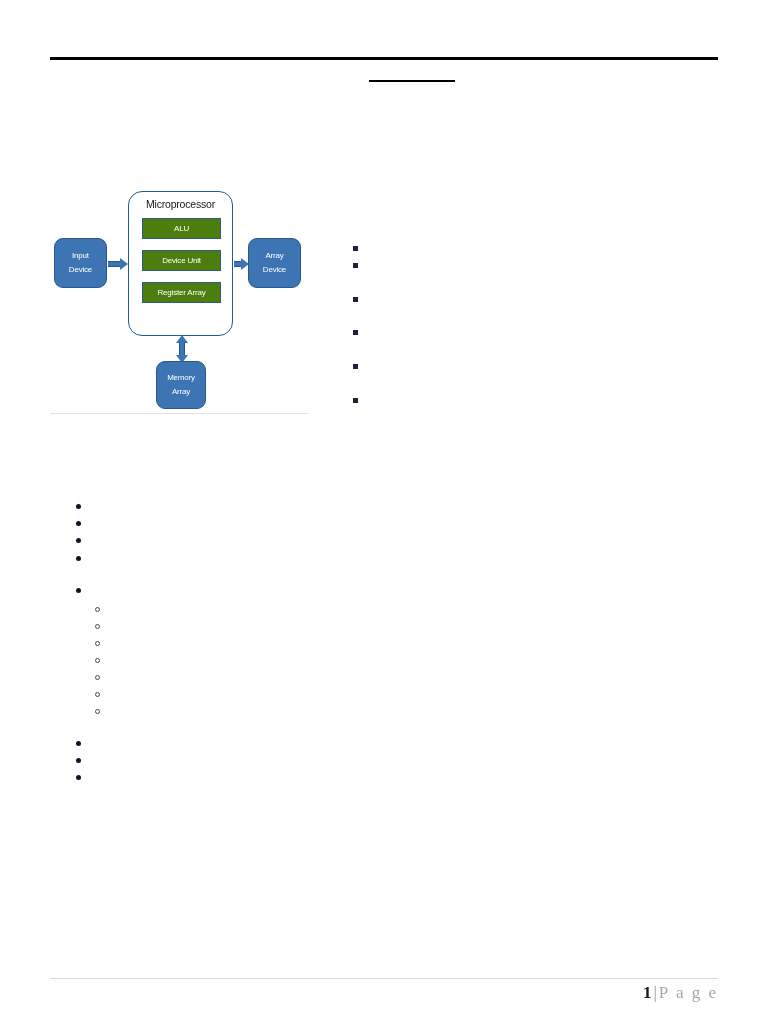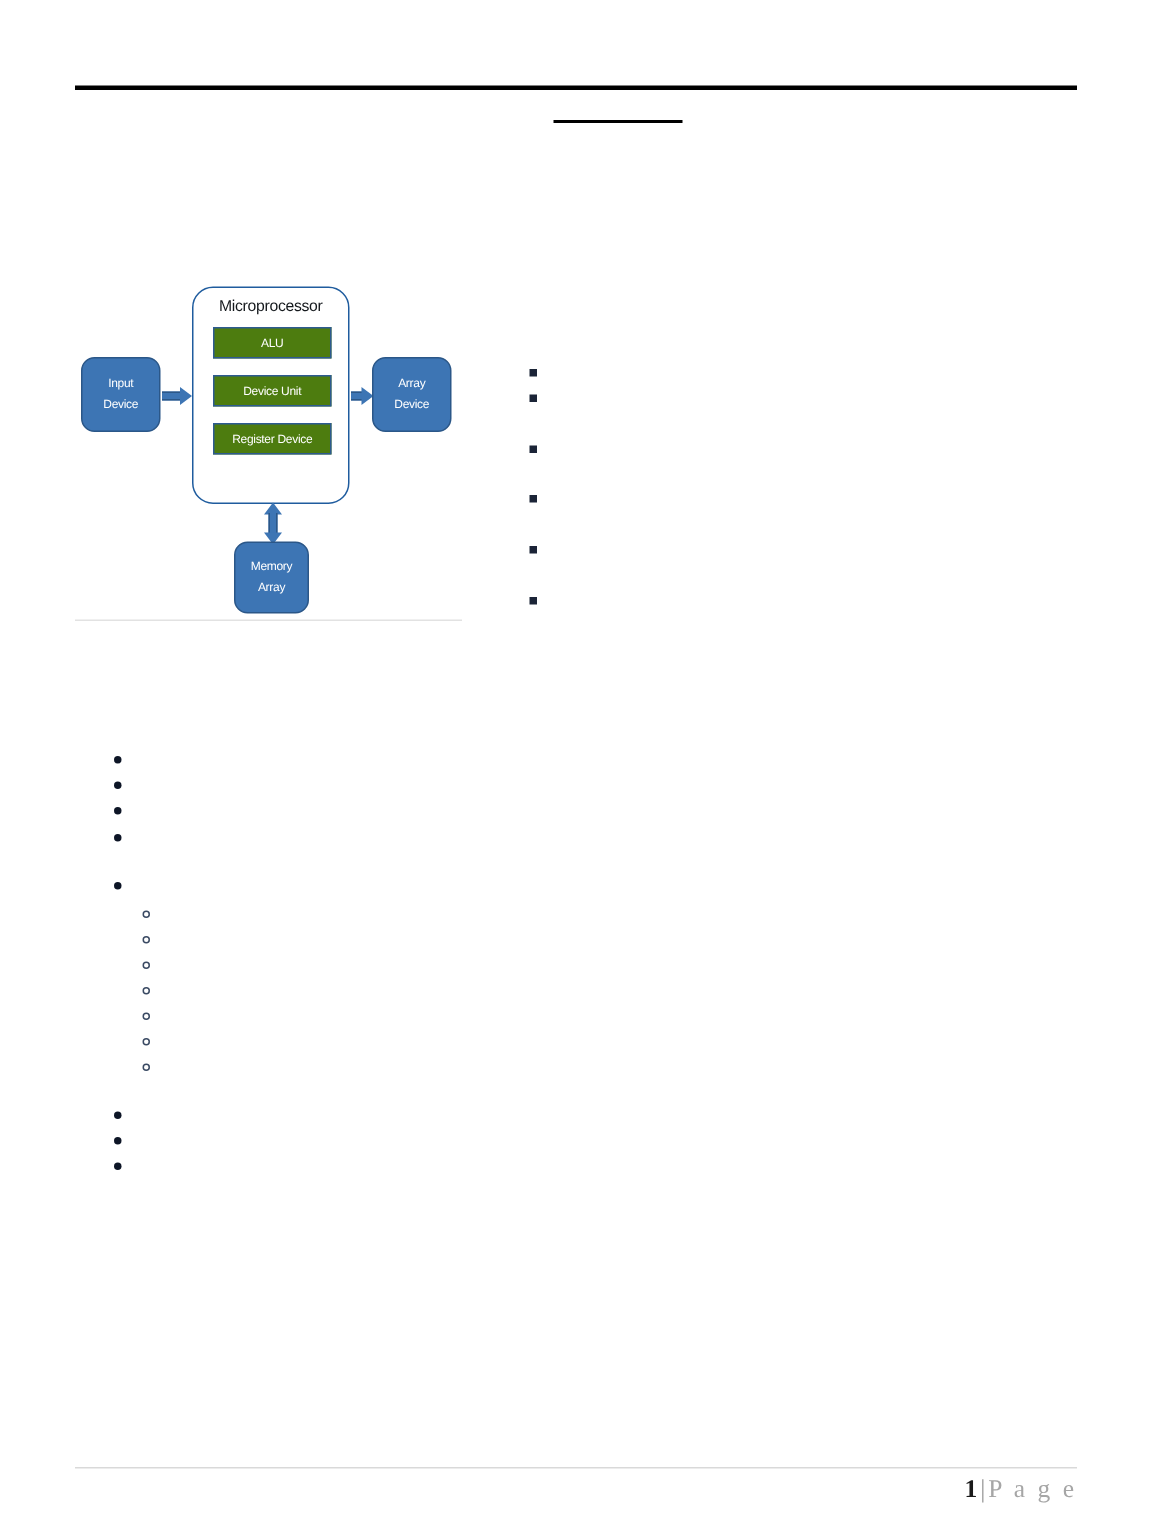--- a/index.html
+++ b/index.html
@@ -288,21 +288,21 @@
 
       <div class="arrow-h a1">
         <div class="shaft"></div>
         <div class="head"></div>
       </div>
 
       <div class="mp-container">
         <div class="mp-title">Microprocessor</div>
         <div class="mp-box alu">ALU</div>
         <div class="mp-box cu">Device Unit</div>
-        <div class="mp-box ra">Register Device</div>
+        <div class="mp-box ra">Register Array</div>
       </div>
 
       <div class="arrow-h a2">
         <div class="shaft"></div>
         <div class="head"></div>
       </div>
 
       <div class="dev-box output">
         <span>Array</span>
         <span>Device</span>

